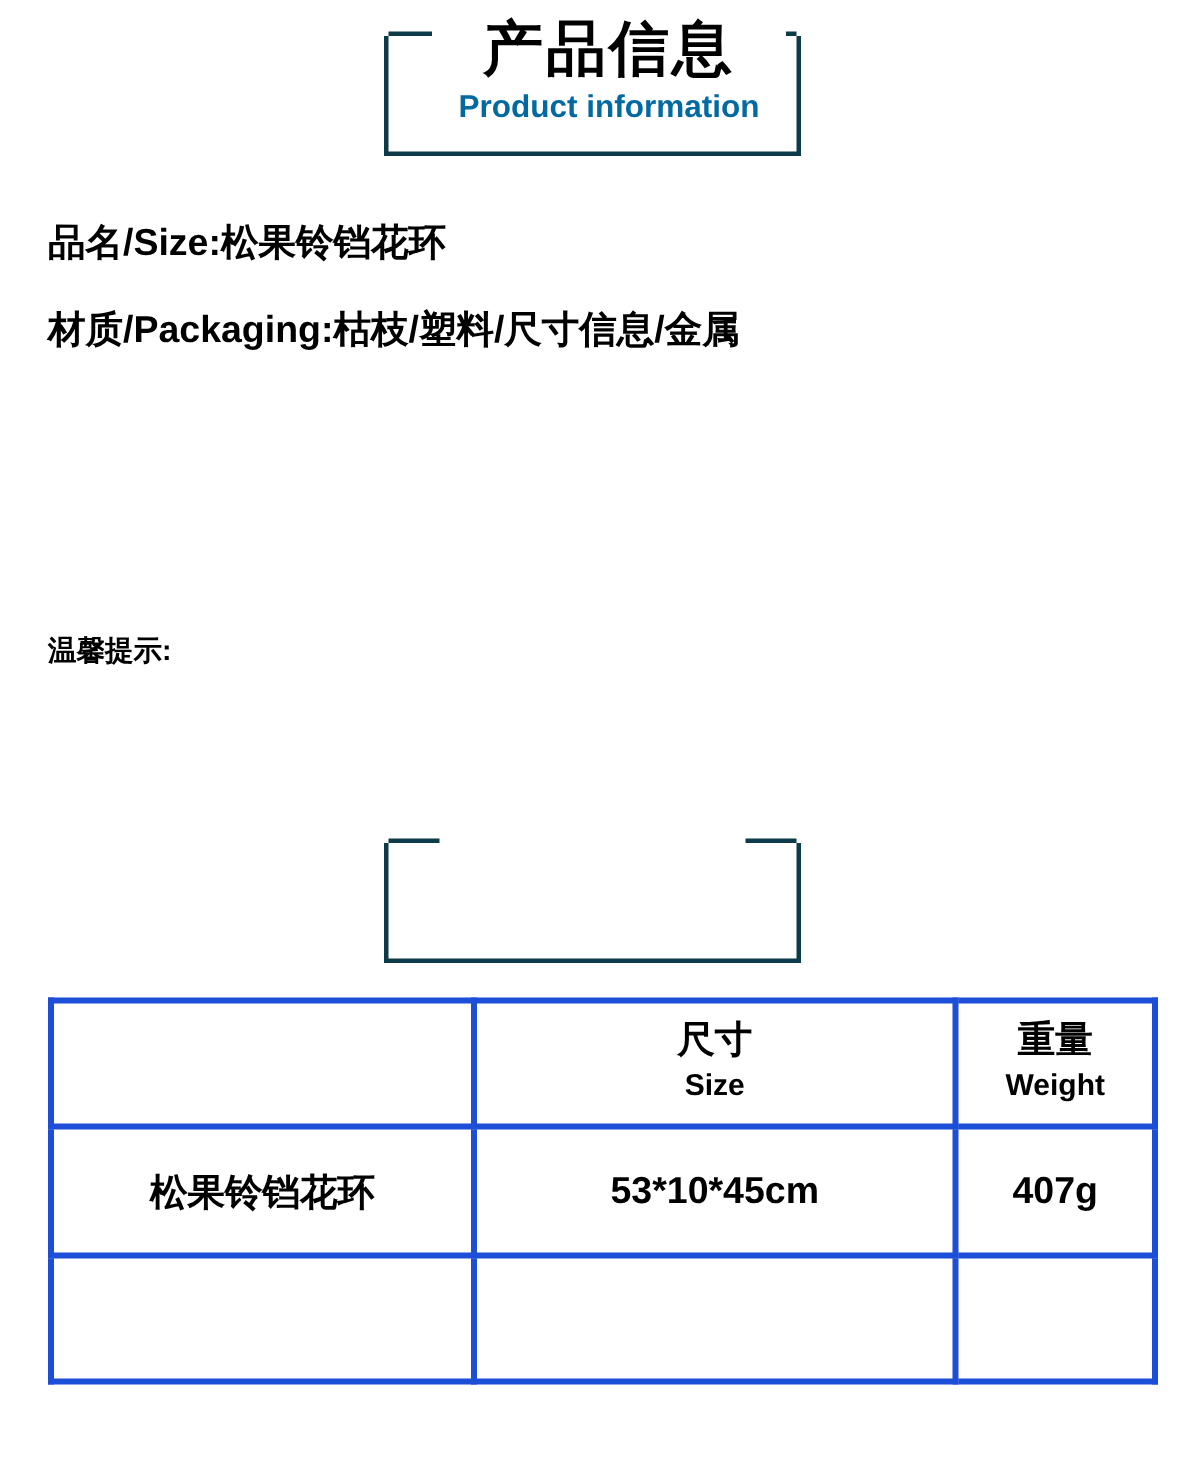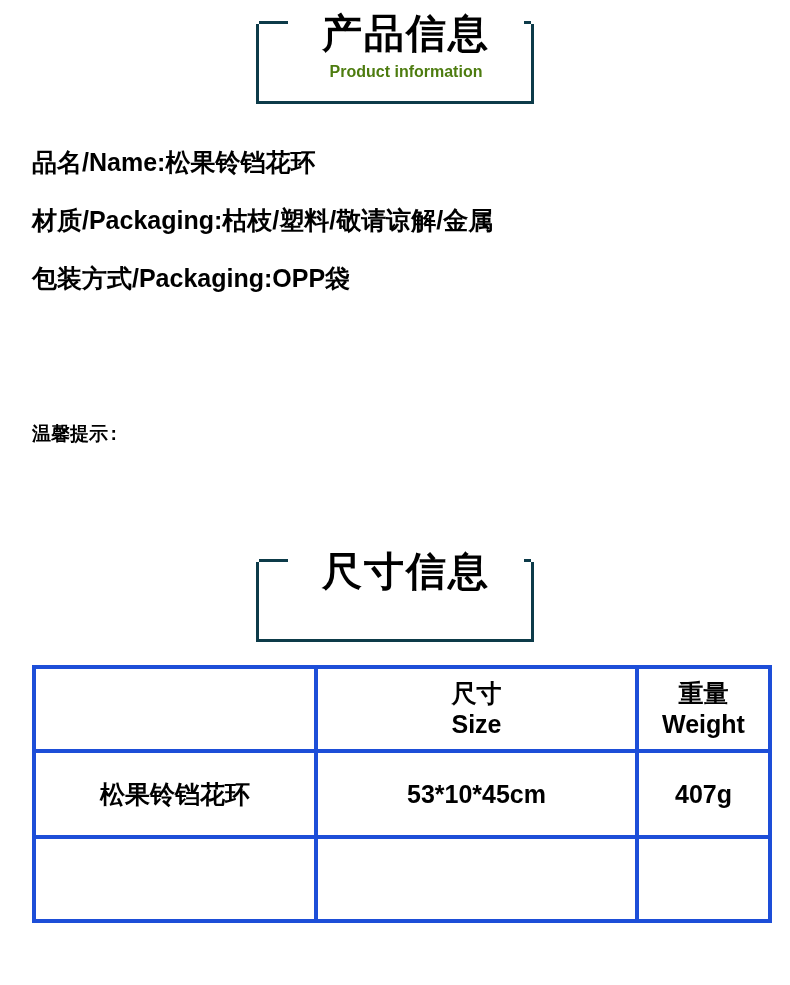--- a/index.html
+++ b/index.html
@@ -56,24 +56,24 @@
     color: #000;
     background: #ffffff;
     display: block;
     margin: 0 auto;
     width: 236px;
   }
   .section-head .en {
     position: relative;
     z-index: 2;
     text-align: center;
-    font-size: 16px;
+    font-size: 21px;
     font-weight: bold;
     line-height: 28px;
-    color: #4d7c0f;
+    color: #0369a1;
     margin-top: 2px;
   }
 
   
   .info-list {
     margin: 0;
     padding: 0;
     position: absolute;
     left: 32px;
     top: 140px;
@@ -103,21 +103,20 @@
     position: absolute;
     left: 32px;
     top: 420px;
     width: 712px;
     font-size: 19px;
     font-weight: bold;
     line-height: 30px;
   }
   .notice .label {
     float: left;
-    font-family: Liberation Mono, monospace;
   }
   .notice .body {
     margin-left: 119px;
   }
 
   
   .size-table {
     position: absolute;
     left: 32px;
     top: 665px;
@@ -135,65 +134,58 @@
   }
   .size-table .col-name { width: 278px; }
   .size-table .col-size { width: 317px; }
   .size-table .col-weight { width: 129px; }
 
   .size-table tr.head td { height: 80px; }
   .size-table tr.data td { height: 82px; }
   .size-table tr.empty td { height: 80px; }
 
   .head .cn-line { font-size: 25px; line-height: 30px; }
-  .head .en-line { font-size: 25px; line-height: 32px; }
+  .head .en-line { font-size: 20px; line-height: 32px; }
 
   .head-blank { }
 </style>
 </head>
 <body>
 
 <div class="section-head" style="position:absolute; left:256px; top:10px;">
   <div class="frame"></div>
   <div class="cn">产品信息</div>
   <div class="en">Product information</div>
 </div>
 
 <div class="info-list">
 
   <div class="info-row">
     <div class="rule"></div>
     <div class="text">
-      <span>品名/Name:</span><span>松果铃铛花环</span>
+      <span>品名/Size:</span><span>松果铃铛花环</span>
     </div>
   </div>
 
   <div class="info-row">
     <div class="rule"></div>
     <div class="text">
-      <span>材质/Packaging:</span><span>枯枝/塑料/敬请谅解/金属</span>
+      <span>材质/Packaging:</span><span>枯枝/塑料/尺寸信息/金属</span>
     </div>
   </div>
 
-  <div class="info-row">
-    <div class="rule"></div>
-    <div class="text">
-      <span>包装方式/Packaging:</span><span>OPP袋</span>
-    </div>
-  </div>
 
 </div>
 
 <div class="notice">
   <span class="label">温馨提示:</span>
 </div>
 
 <div class="section-head" style="position:absolute; left:256px; top:548px;">
   <div class="frame"></div>
-  <div class="cn">尺寸信息</div>
 </div>
 
 <table class="size-table">
   <tbody>
       <tr class="head">
     <td class="col-name head-blank"></td>
     <td class="col-size">
       <div class="cn-line">尺寸</div>
       <div class="en-line">Size</div>
     </td>

